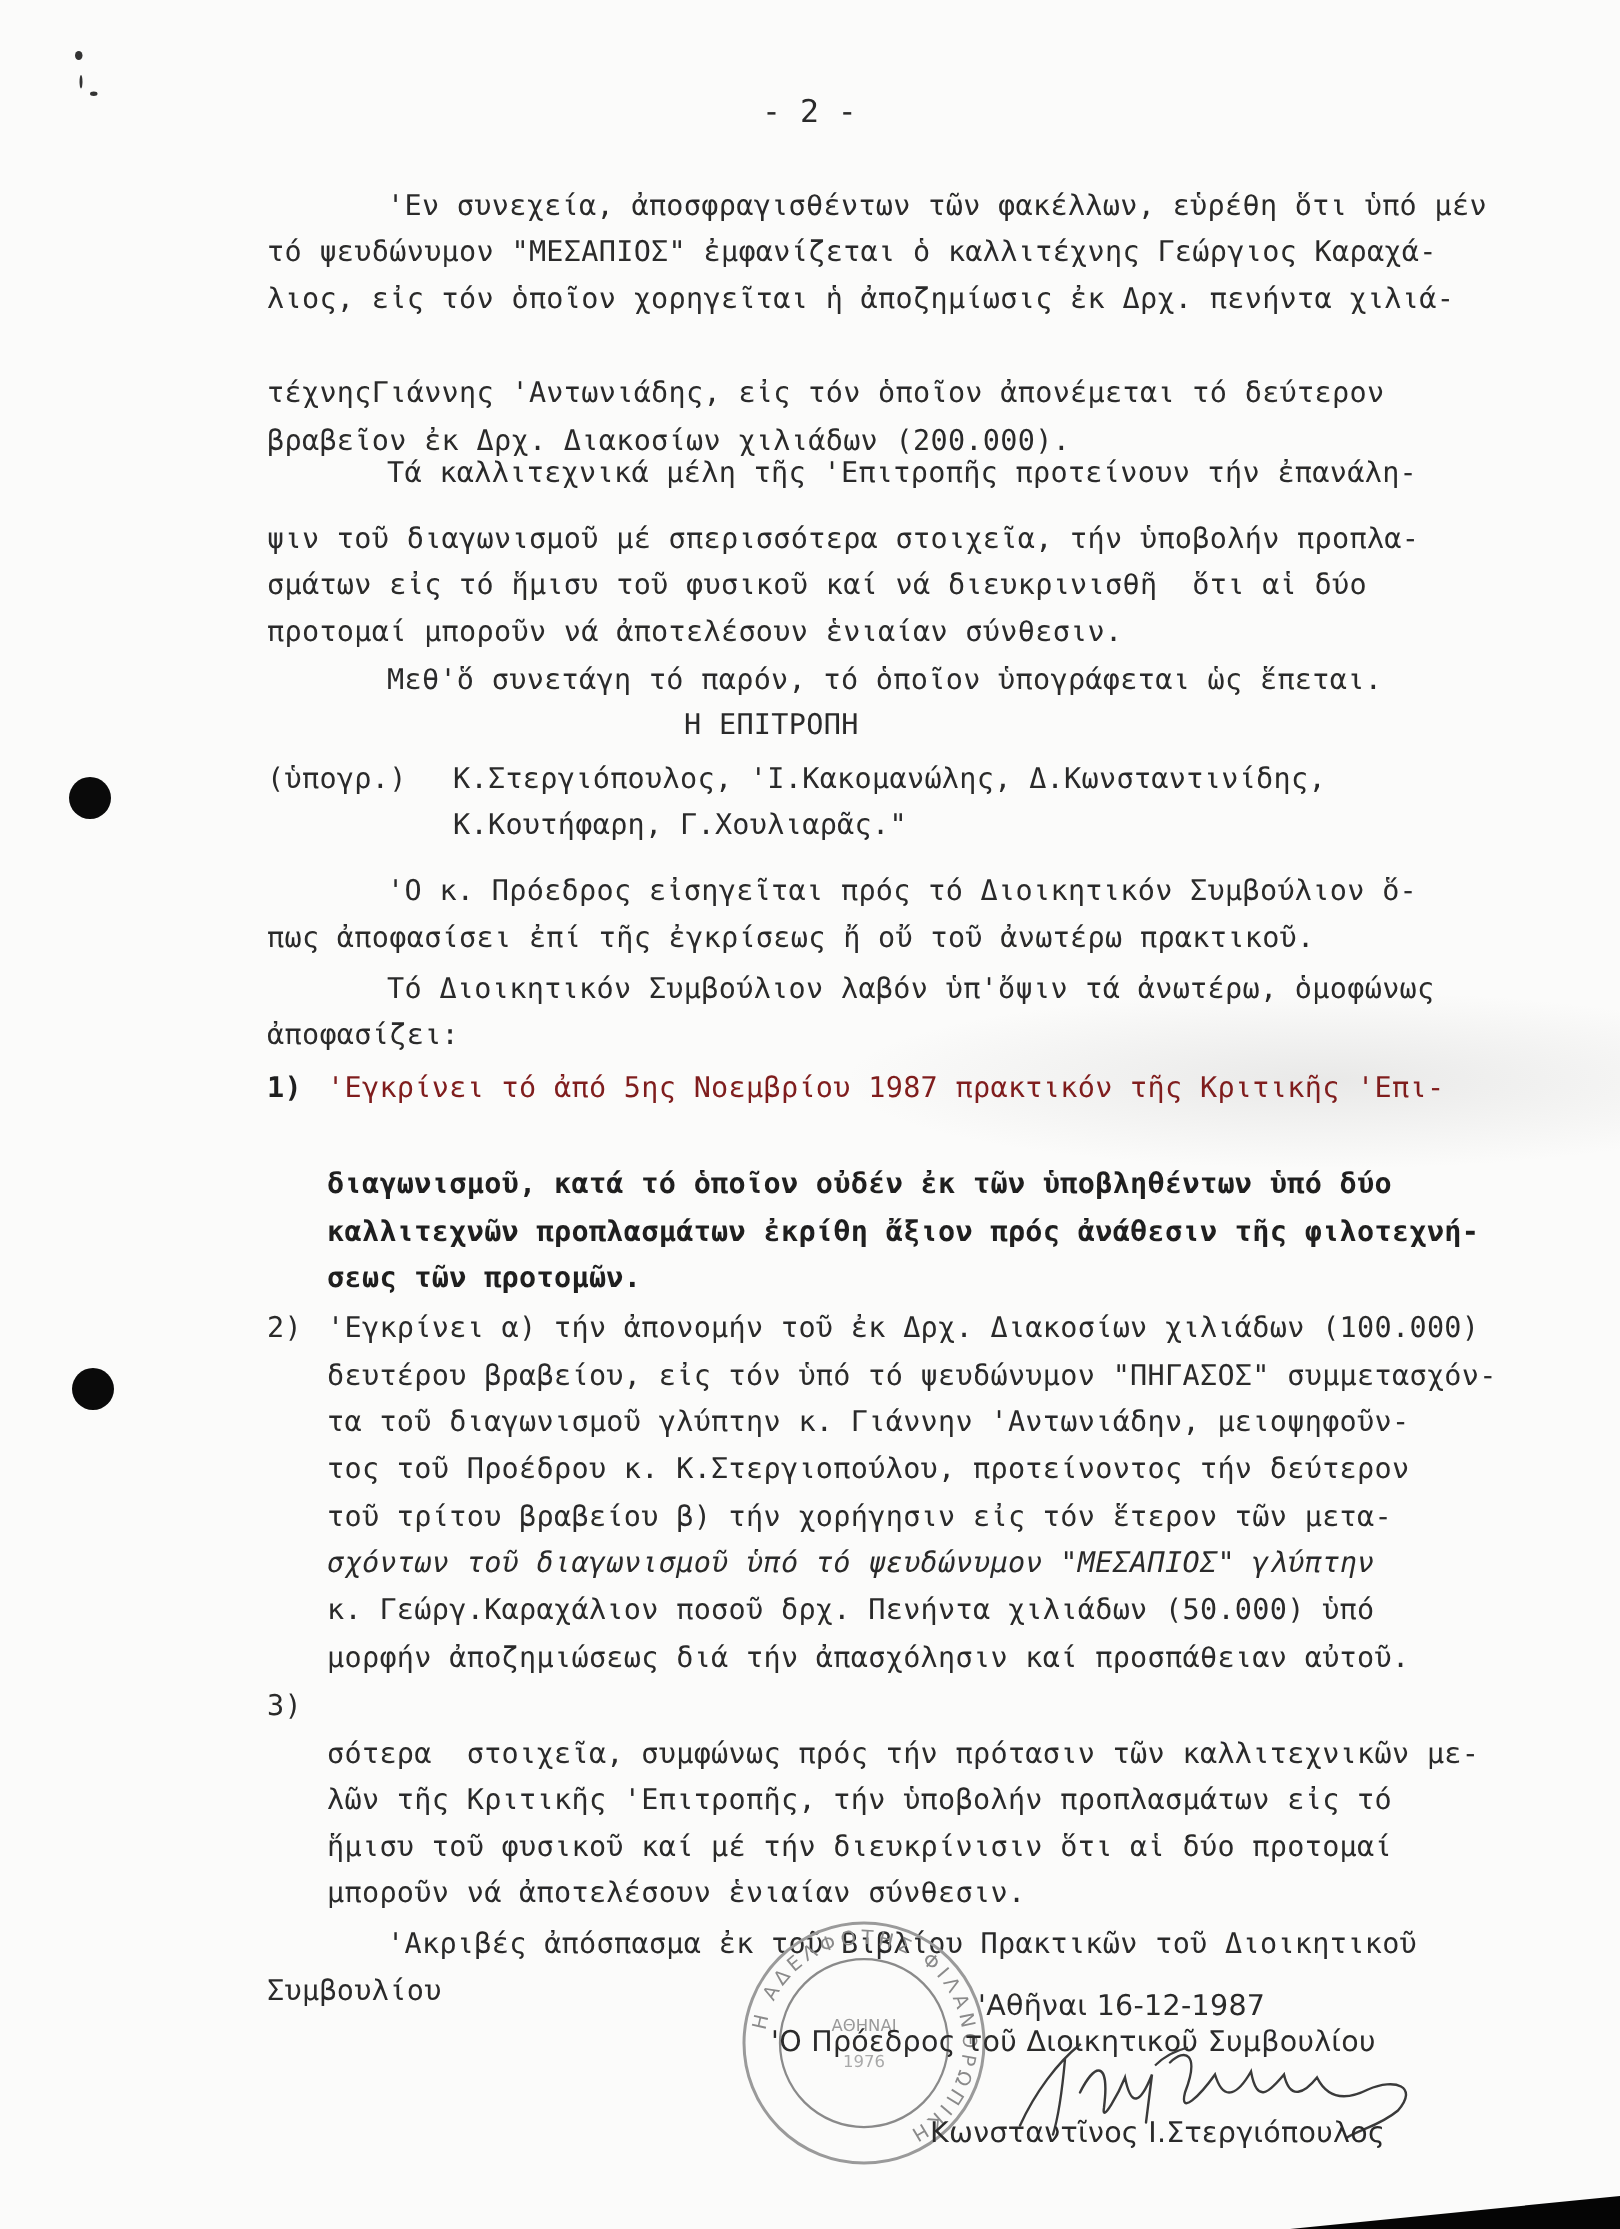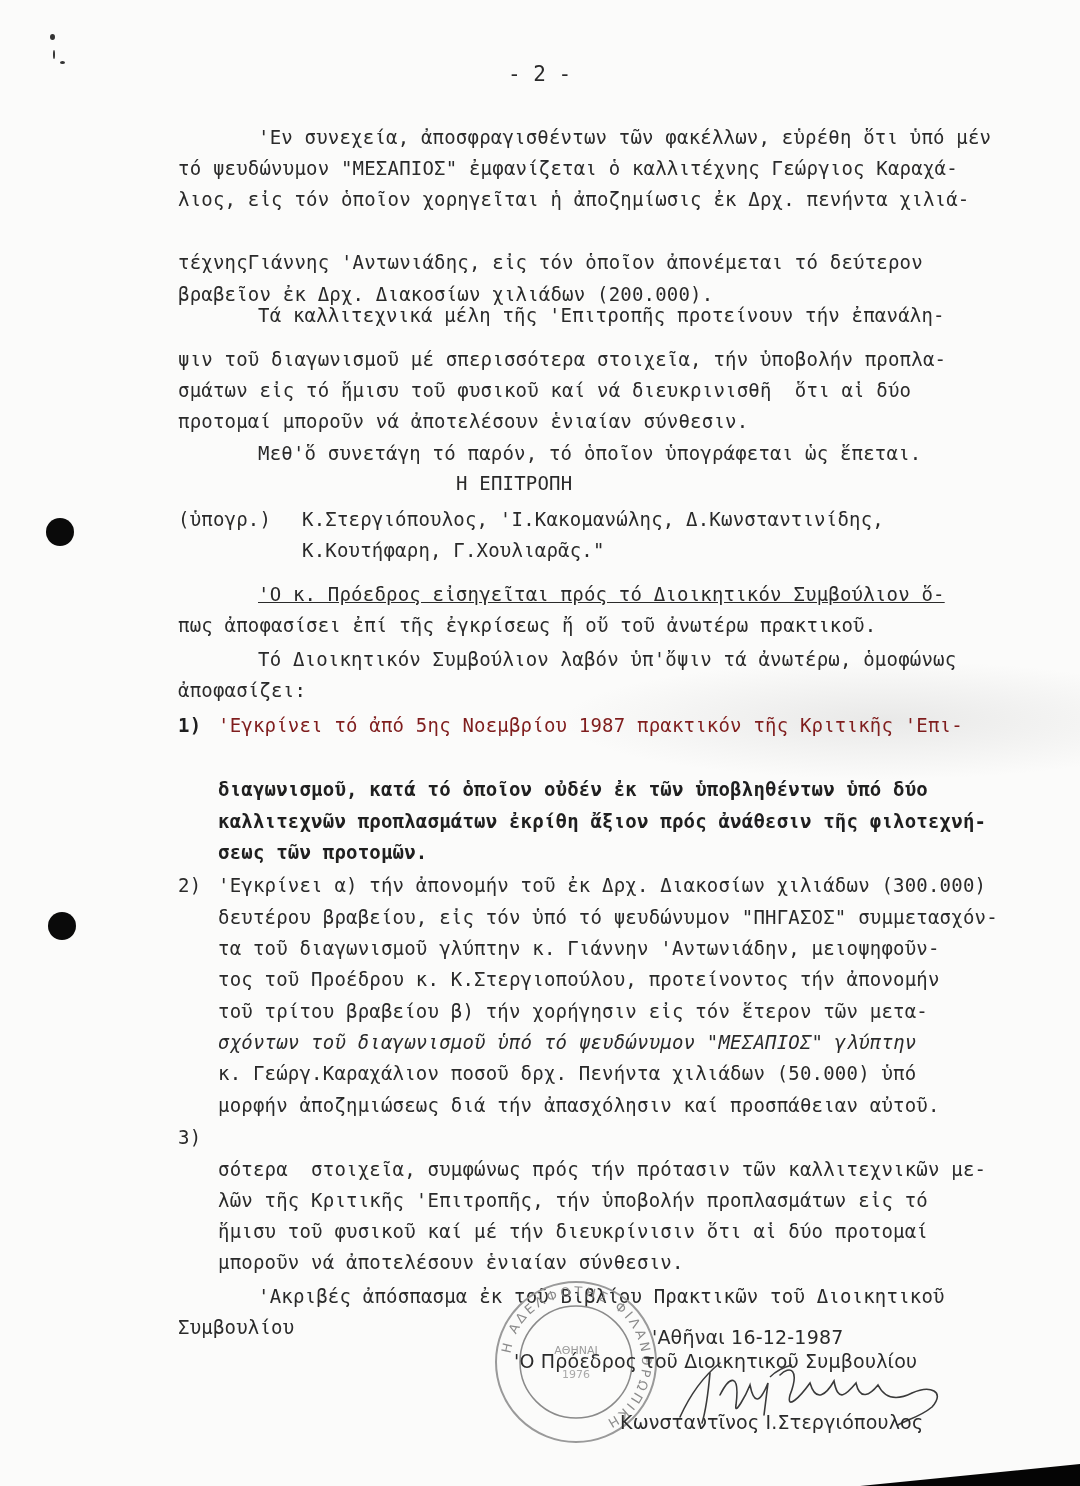--- a/index.html
+++ b/index.html
@@ -62,37 +62,37 @@
   <div class="ln" style="left:178px;top:381px;">σμάτων εἰς τό ἥμισυ τοῦ φυσικοῦ καί νά διευκρινισθῆ  ὅτι αἱ δύο</div>
   <div class="ln" style="left:178px;top:412px;">προτομαί μποροῦν νά ἀποτελέσουν ἑνιαίαν σύνθεσιν.</div>
 
   <div class="ln" style="left:258px;top:444px;">Μεθ'ὅ συνετάγη τό παρόν, τό ὁποῖον ὑπογράφεται ὡς ἕπεται.</div>
 
   <div class="ln" style="left:456px;top:474px;">Η ΕΠΙΤΡΟΠΗ</div>
   <div class="ln" style="left:178px;top:510px;">(ὑπογρ.)</div>
   <div class="ln" style="left:302px;top:510px;">Κ.Στεργιόπουλος, 'Ι.Κακομανώλης, Δ.Κωνσταντινίδης,</div>
   <div class="ln" style="left:302px;top:541px;">Κ.Κουτήφαρη, Γ.Χουλιαρᾶς."</div>
 
-  <div class="ln" style="left:258px;top:585px;text-decoration:underline;">'Ο κ. Πρόεδρος εἰσηγεῖται πρός τό Διοικητικόν Συμβούλιον ὅ-</div>
+  <div class="ln" style="left:258px;top:585px;">'Ο κ. Πρόεδρος εἰσηγεῖται πρός τό Διοικητικόν Συμβούλιον ὅ-</div>
   <div class="ln" style="left:178px;top:616px;">πως ἀποφασίσει ἐπί τῆς ἐγκρίσεως ἤ οὔ τοῦ ἀνωτέρω πρακτικοῦ.</div>
 
   <div class="ln" style="left:258px;top:650px;">Τό Διοικητικόν Συμβούλιον λαβόν ὑπ'ὄψιν τά ἀνωτέρω, ὁμοφώνως</div>
   <div class="ln" style="left:178px;top:681px;">ἀποφασίζει:</div>
 
   <div class="ln bold" style="left:178px;top:716px;">1)</div>
   <div class="ln faint" style="left:218px;top:716px;">'Εγκρίνει τό ἀπό 5ης Νοεμβρίου 1987 πρακτικόν τῆς Κριτικῆς 'Επι-</div>
   <div class="ln bold" style="left:218px;top:780px;">διαγωνισμοῦ, κατά τό ὁποῖον οὐδέν ἐκ τῶν ὑποβληθέντων ὑπό δύο</div>
   <div class="ln bold" style="left:218px;top:812px;">καλλιτεχνῶν προπλασμάτων ἐκρίθη ἄξιον πρός ἀνάθεσιν τῆς φιλοτεχνή-</div>
   <div class="ln bold" style="left:218px;top:843px;">σεως τῶν προτομῶν.</div>
 
   <div class="ln" style="left:178px;top:876px;">2)</div>
-  <div class="ln" style="left:218px;top:876px;">'Εγκρίνει α) τήν ἀπονομήν τοῦ ἐκ Δρχ. Διακοσίων χιλιάδων (300.000)</div>
+  <div class="ln" style="left:218px;top:876px;">'Εγκρίνει α) τήν ἀπονομήν τοῦ ἐκ Δρχ. Διακοσίων χιλιάδων (100.000)</div>
   <div class="ln" style="left:218px;top:908px;">δευτέρου βραβείου, εἰς τόν ὑπό τό ψευδώνυμον "ΠΗΓΑΣΟΣ" συμμετασχόν-</div>
   <div class="ln" style="left:218px;top:939px;">τα τοῦ διαγωνισμοῦ γλύπτην κ. Γιάννην 'Αντωνιάδην, μειοψηφοῦν-</div>
-  <div class="ln" style="left:218px;top:970px;">τος τοῦ Προέδρου κ. Κ.Στεργιοπούλου, προτείνοντος τήν ἀπονομήν</div>
+  <div class="ln" style="left:218px;top:970px;">τος τοῦ Προέδρου κ. Κ.Στεργιοπούλου, προτείνοντος τήν δεύτερον</div>
   <div class="ln" style="left:218px;top:1002px;">τοῦ τρίτου βραβείου β) τήν χορήγησιν εἰς τόν ἕτερον τῶν μετα-</div>
   <div class="ln" style="left:218px;top:1033px;font-style:italic;">σχόντων τοῦ διαγωνισμοῦ ὑπό τό ψευδώνυμον "ΜΕΣΑΠΙΟΣ" γλύπτην</div>
   <div class="ln" style="left:218px;top:1064px;">κ. Γεώργ.Καραχάλιον ποσοῦ δρχ. Πενήντα χιλιάδων (50.000) ὑπό</div>
   <div class="ln" style="left:218px;top:1096px;">μορφήν ἀποζημιώσεως διά τήν ἀπασχόλησιν καί προσπάθειαν αὐτοῦ.</div>
 
   <div class="ln" style="left:178px;top:1128px;">3)</div>
   <div class="ln" style="left:218px;top:1160px;">σότερα  στοιχεῖα, συμφώνως πρός τήν πρότασιν τῶν καλλιτεχνικῶν με-</div>
   <div class="ln" style="left:218px;top:1191px;">λῶν τῆς Κριτικῆς 'Επιτροπῆς, τήν ὑποβολήν προπλασμάτων εἰς τό</div>
   <div class="ln" style="left:218px;top:1222px;">ἥμισυ τοῦ φυσικοῦ καί μέ τήν διευκρίνισιν ὅτι αἱ δύο προτομαί</div>
   <div class="ln" style="left:218px;top:1253px;">μποροῦν νά ἀποτελέσουν ἑνιαίαν σύνθεσιν.</div>

